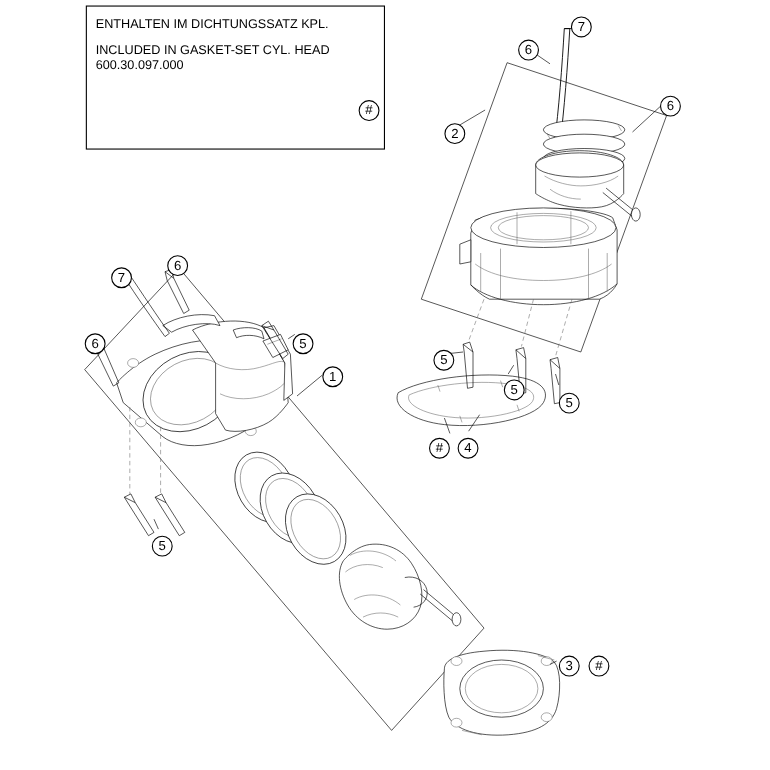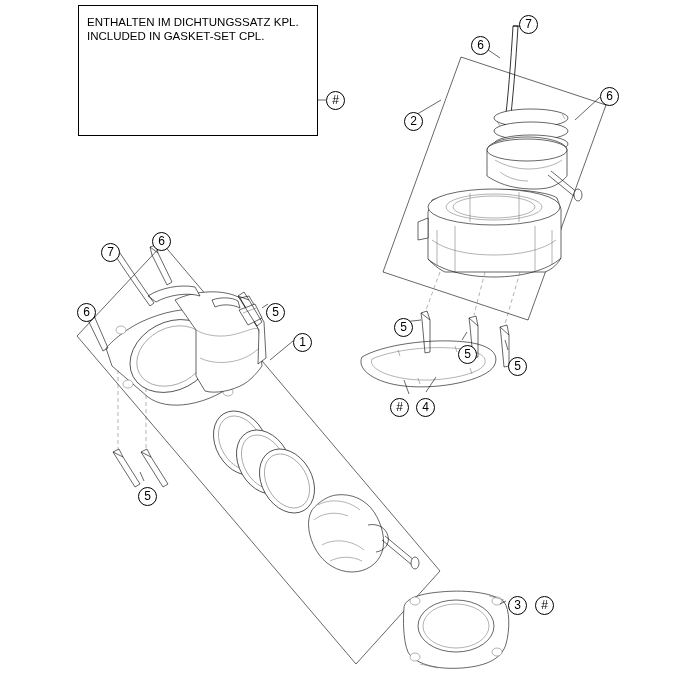--- a/index.html
+++ b/index.html
@@ -12,21 +12,21 @@
     width: 700px;
     height: 700px;
     background: #ffffff;
     font-family: "Liberation Sans", sans-serif;
     overflow: hidden;
   }
   .note-box {
     position: absolute;
     left: 78px;
     top: 5px;
-    width: 240px;
+    width: 272px;
     height: 131px;
     border: 1px solid #000;
     background: #fff;
     box-sizing: border-box;
     padding: 9px 8px 0 8px;
   }
   .note-line {
     font-size: 11.5px;
     line-height: 14px;
     color: #000;
@@ -217,22 +217,23 @@
     <path class="ln-fine" d="M489,596 L504,600"></path>
     <path class="ln-fine" d="M420,664 L438,668"></path>
 
     <path class="ln-thin" d="M506,601 L500,604"></path>
 
     <path class="ln-fine" d="M163,244 L163,244"></path>
   </svg>
 
   <div class="note-box">
     <div class="note-line">ENTHALTEN IM DICHTUNGSSATZ KPL.</div>
-    <div class="note-line">INCLUDED IN GASKET-SET CPL.</div>
     <div class="note-gap"></div>
+    <div class="note-line">INCLUDED IN GASKET-SET CYL. HEAD</div>
+    <div class="note-line">600.30.097.000</div>
   </div>
 
   <div id="callout-layer">
       <div class="callout" style="left: 326px; top: 91px;">#</div>
       <div class="callout" style="left: 519px; top: 15px;">7</div>
       <div class="callout" style="left: 471px; top: 36px;">6</div>
       <div class="callout" style="left: 600px; top: 87px;">6</div>
       <div class="callout" style="left: 404px; top: 112px;">2</div>
       <div class="callout" style="left: 394px; top: 318px;">5</div>
       <div class="callout" style="left: 458px; top: 345px;">5</div>

